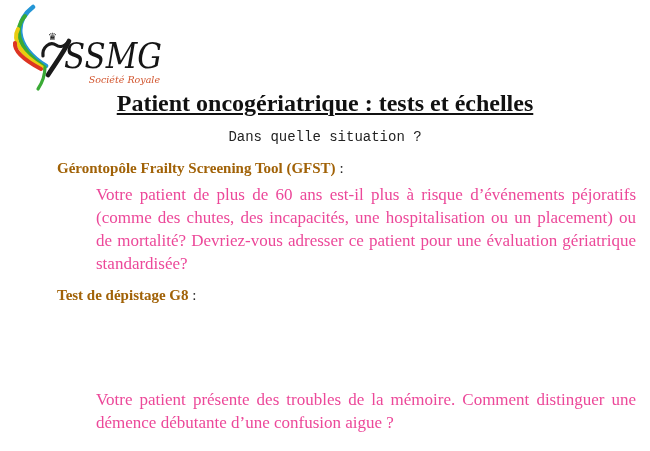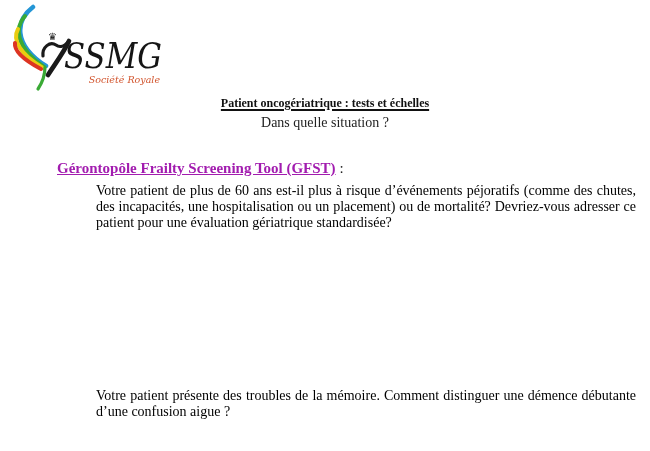--- a/index.html
+++ b/index.html
@@ -26,63 +26,63 @@
   .logo svg { width: 100%; height: 100%; display: block; }
   .doc-header {
     position: absolute;
     top: 93px;
     left: 0;
     width: 650px;
     text-align: center;
   }
   .doc-title {
     display: inline-block;
-    font-size: 12px;
+    font-size: 24px;
     font-weight: bold;
     color: #111111;
     text-decoration: underline;
     text-decoration-thickness: 2px;
     text-underline-offset: 2px;
     line-height: 20px;
   }
   .doc-subtitle {
     font-size: 14px;
     color: #222222;
     line-height: 18px;
-    margin-top: 1px;
+    margin-top: 13px;
+    font-family: Liberation Mono, monospace;
   }
   .doc-section {
     position: absolute;
     left: 57px;
     width: 579px;
   }
   .sec-1 { top: 159px; }
   .sec-2 { top: 286px; }
   .sec-3 { top: 388px; }
   .sec-heading {
     font-size: 15px;
     line-height: 19px;
     font-weight: bold;
     margin-bottom: 5px;
   }
   .sec-heading .link {
-    color: #a21caf;
-    text-decoration: underline;
+    color: #a16207;
     cursor: pointer;
   }
   .sec-heading .colon {
     color: #1f1f1f;
     font-weight: normal;
   }
   .sec-body {
     margin-left: 39px;
-    font-size: 14px;
-    line-height: 16px;
+    font-size: 17px;
+    line-height: 23px;
     text-align: justify;
-    color: #000000;
+    color: #ec4899;
   }
 </style>
 </head>
 <body>
 
 <div class="page">
 
   <div class="logo">
     <svg viewBox="0 0 162 90" xmlns="http://www.w3.org/2000/svg">
 
@@ -109,19 +109,22 @@
   </div>
 
   <section class="doc-section sec-1">
     <div class="sec-heading">
       <span class="link">Gérontopôle Frailty Screening Tool (GFST)</span><span class="colon"> :</span>
     </div>
     <p class="sec-body">Votre patient de plus de 60 ans est-il plus à risque d’événements péjoratifs (comme des chutes, des incapacités, une hospitalisation ou un placement) ou de mortalité? Devriez-vous adresser ce patient pour une évaluation gériatrique standardisée?</p>
   </section>
 
   <section class="doc-section sec-2">
+    <div class="sec-heading">
+      <span class="link">Test de dépistage G8</span><span class="colon"> :</span>
+    </div>
   </section>
 
   <section class="doc-section sec-3">
     <p class="sec-body">Votre patient présente des troubles de la mémoire. Comment distinguer une démence débutante d’une confusion aigue ?</p>
   </section>
 
 </div>
 
 </body></html>

